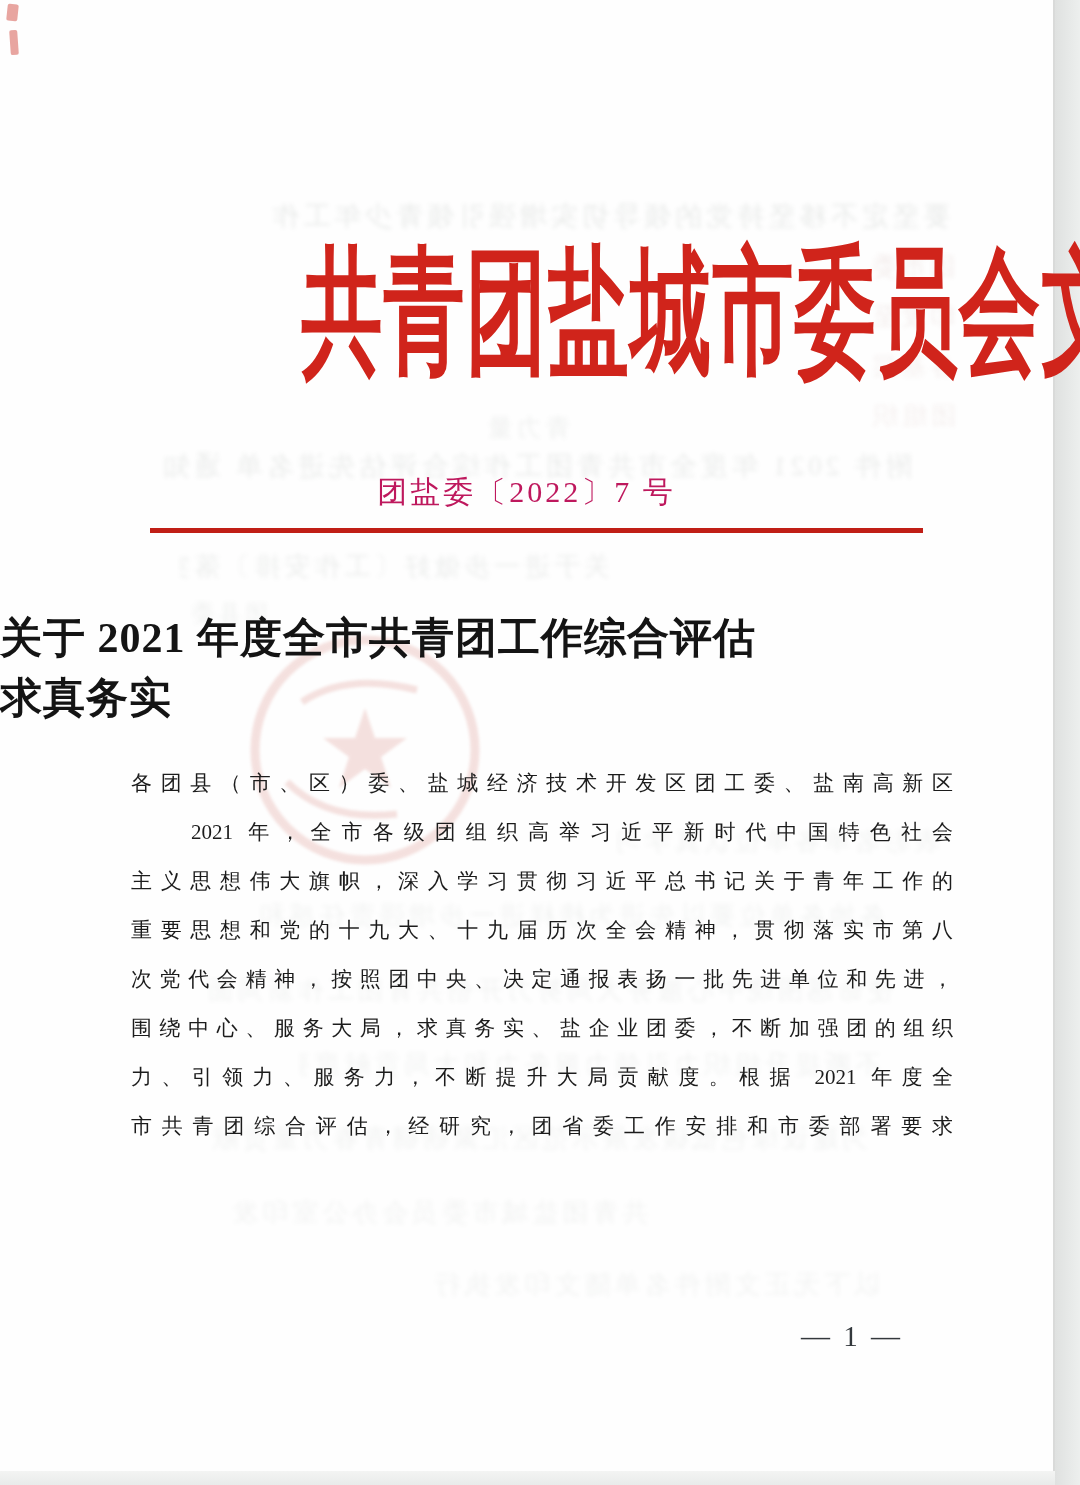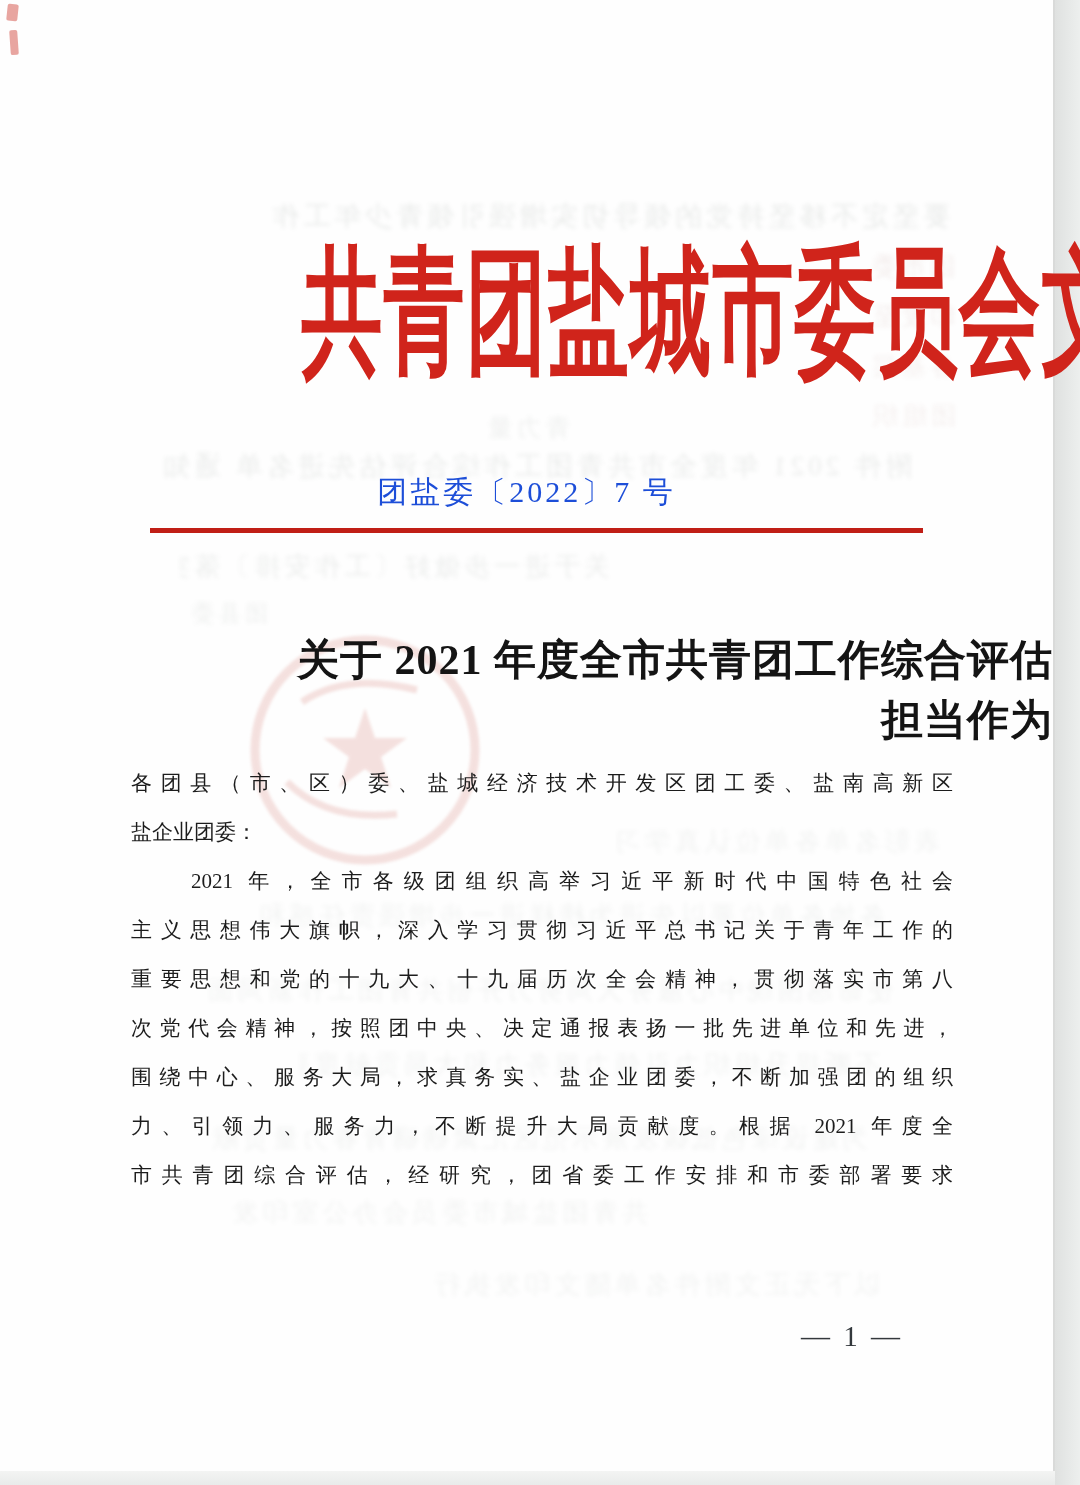--- a/index.html
+++ b/index.html
@@ -42,28 +42,28 @@
     position:absolute;top:244px;left:0;width:1053px;text-align:center;
     z-index:3;white-space:nowrap;
   }
   .header-title span{
     display:inline-block;font-size:135px;font-weight:bold;color:#d0241b;
     transform:scale(0.60,1.02);transform-origin:center top;line-height:1;
     letter-spacing:2px;
   }
   .doc-number{
     position:absolute;top:472px;left:0;width:1053px;text-align:center;
-    font-size:30px;color:#1d4ed8;letter-spacing:3px;z-index:3;
+    font-size:30px;color:#be185d;letter-spacing:3px;z-index:3;
   }
   .red-rule{
     position:absolute;top:528px;left:150px;width:773px;height:5px;
     background:#c01e16;z-index:3;
   }
   .doc-title{
-    position:absolute;top:630px;left:0;width:1053px;text-align:right;
+    position:absolute;top:608px;left:0;width:1053px;text-align:left;
     font-size:42px;font-weight:bold;color:#141414;line-height:60px;
     letter-spacing:1px;z-index:3;
   }
   .body-block{
     position:absolute;top:759px;left:131px;width:822px;
     font-size:21px;color:#1c1c1c;z-index:3;
   }
   .body-line{height:49px;line-height:49px;}
   .body-line.just{text-align:justify;text-align-last:justify;}
   .body-line.plain{text-align:left;}
@@ -117,26 +117,25 @@
   <div class="header-title">
     <span>共青团盐城市委员会文件</span>
   </div>
 
   <div class="doc-number">团盐委〔2022〕7 号</div>
 
   <div class="red-rule"></div>
 
   <div class="doc-title">
     <div>关于 2021 年度全市共青团工作综合评估</div>
-    <div>担当作为</div>
+    <div>求真务实</div>
   </div>
 
   <div class="body-block" id="body-block">
       <div class="body-line just">各团县（市、区）委、盐城经济技术开发区团工委、盐南高新区</div>
-      <div class="body-line plain">盐企业团委：</div>
       <div class="body-line just indent">2021 年，全市各级团组织高举习近平新时代中国特色社会</div>
       <div class="body-line just">主义思想伟大旗帜，深入学习贯彻习近平总书记关于青年工作的</div>
       <div class="body-line just">重要思想和党的十九大、十九届历次全会精神，贯彻落实市第八</div>
       <div class="body-line just">次党代会精神，按照团中央、决定通报表扬一批先进单位和先进，</div>
       <div class="body-line just">围绕中心、服务大局，求真务实、盐企业团委，不断加强团的组织</div>
       <div class="body-line just">力、引领力、服务力，不断提升大局贡献度。根据 2021 年度全</div>
       <div class="body-line just">市共青团综合评估，经研究，团省委工作安排和市委部署要求</div>
     </div>
 
   <div class="page-num">— 1 —</div>

